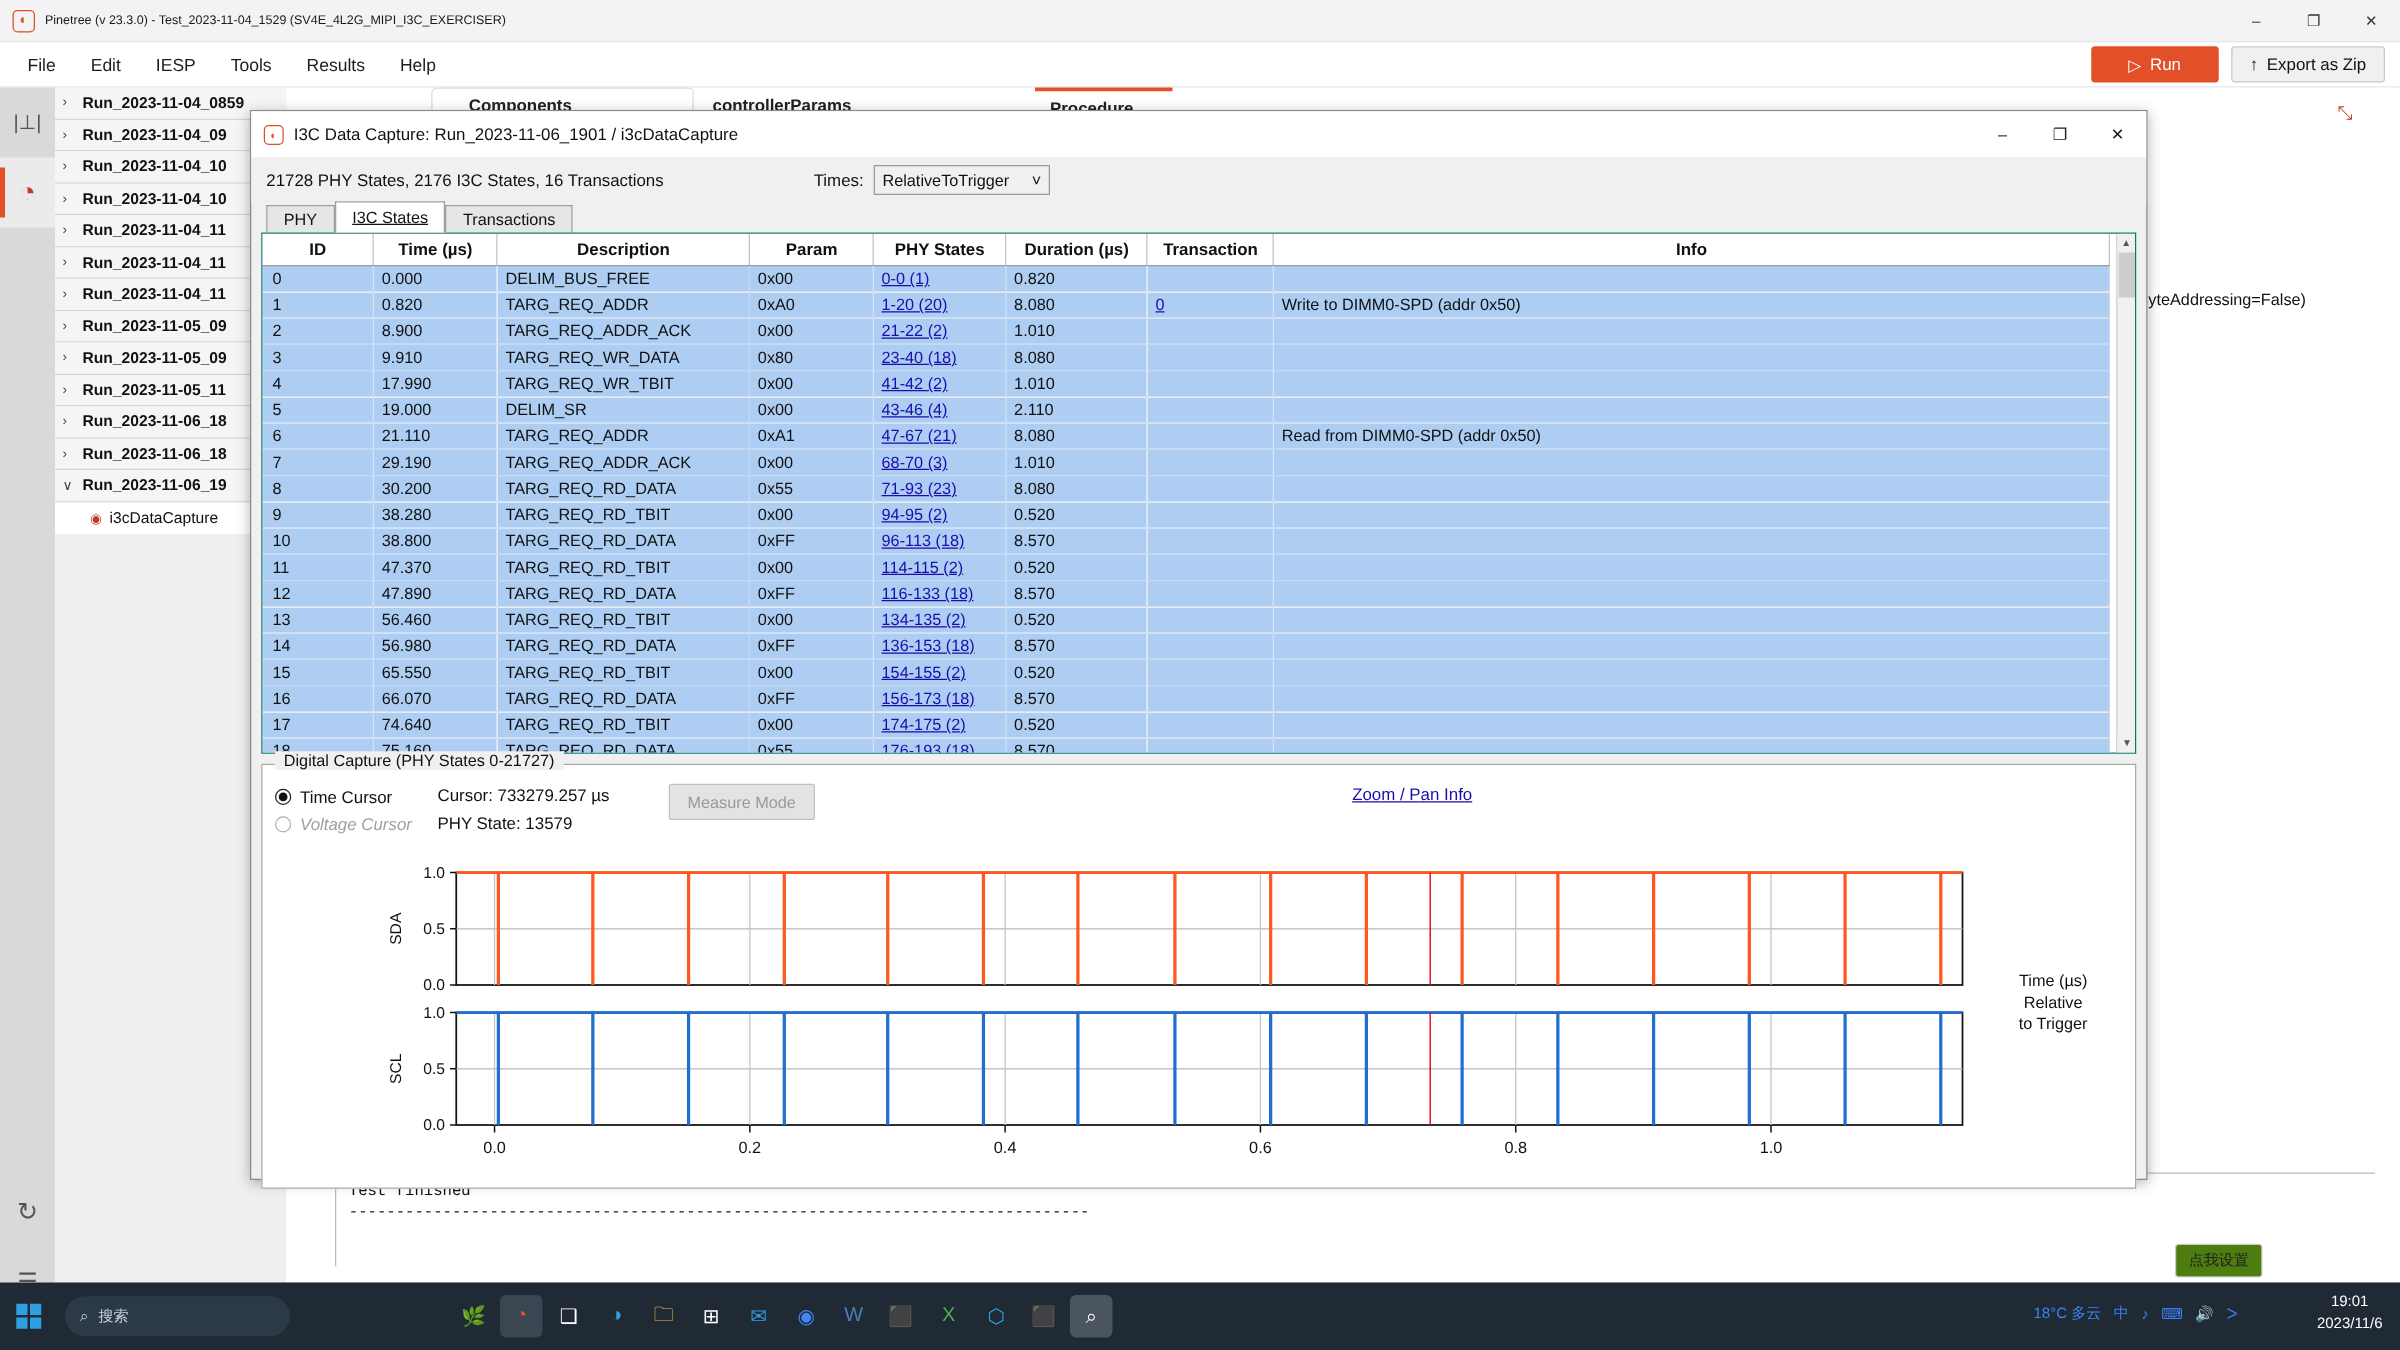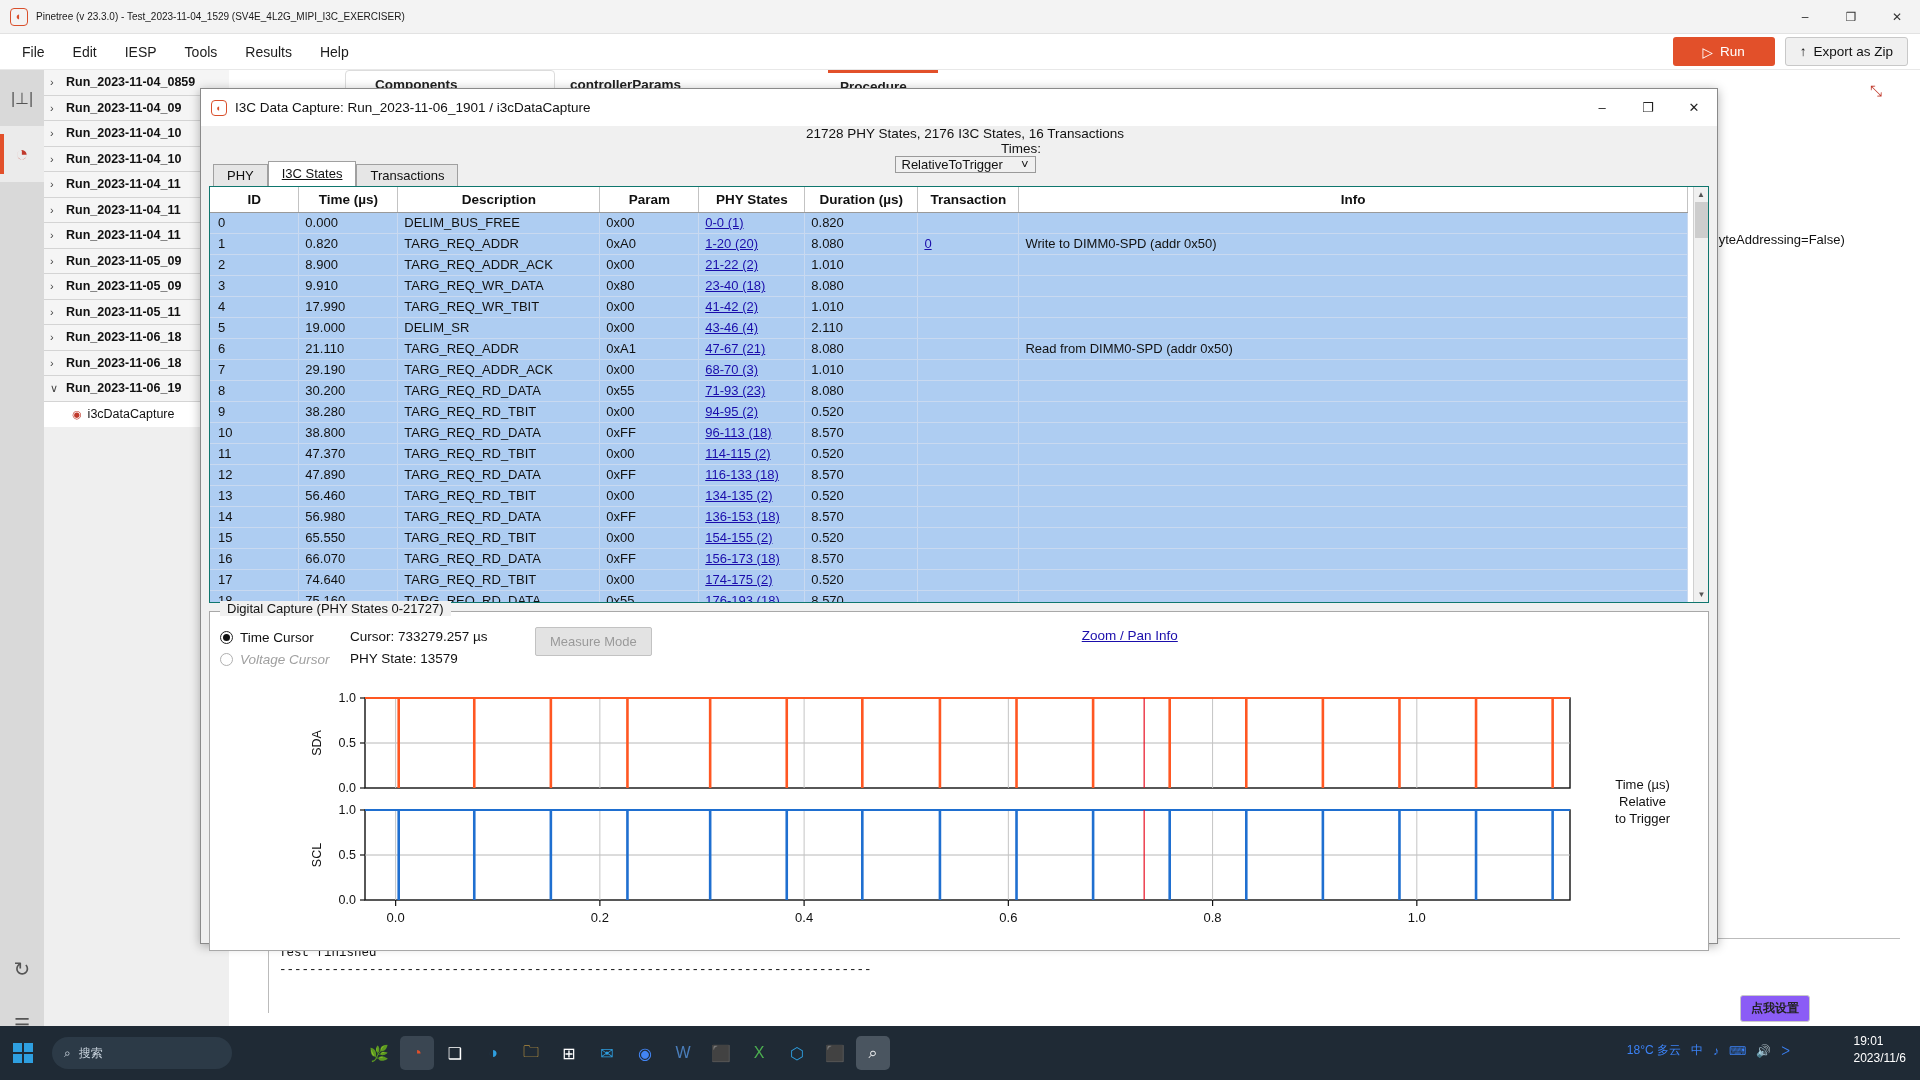--- a/index.html
+++ b/index.html
@@ -78,39 +78,39 @@
   .win-logo { display:grid; grid-template-columns:9px 9px; grid-template-rows:9px 9px;
               gap:2px; }
   .win-logo i { background:#2e9fe0; display:block; }
   .search-pill { width:180px; height:32px; background:#2c3a47; border-radius:16px;
                  display:flex; align-items:center; padding:0 12px; gap:8px;
                  color:#c8d2dc; font-size:12px; margin-left:6px;}
   .tbicons { display:flex; align-items:center; gap:4px; margin-left:130px; }
   .tbi { width:34px; height:34px; border-radius:5px; display:flex; align-items:center;
          justify-content:center; font-size:16px; color:#fff; }
   .tb-clock { position:absolute; right:14px; top:7px; color:#fff; font-size:12px;
-              text-align:left; line-height:17px; }
+              text-align:center; line-height:17px; }
   .tb-tray { position:absolute; right:130px; top:16px; color:#3b82f6; font-size:12px;
              display:flex; gap:10px; align-items:center;}
 
   
   .dialog { position:absolute; left:200px; top:88px; width:1518px; height:856px;
             background:#f0f0f0; border:1px solid #8a8a8a; box-shadow:0 2px 10px rgba(0,0,0,.3);}
   .dlg-title { height:37px; background:#ffffff; display:flex; align-items:center;
                padding-left:10px; }
   .dlg-ic { width:16px; height:16px; border:1.3px solid #d94f2b; border-radius:4px;
             display:flex; align-items:center; justify-content:center; color:#d94f2b;
             font-size:9px; margin-right:8px;}
   .dlg-title-text { font-size:13.5px; color:#111; }
   .dlg-ctrls { margin-left:auto; display:flex; }
   .dlg-ctrl { width:46px; height:37px; display:flex; align-items:center;
               justify-content:center; font-size:13px; color:#222; }
 
   .dlg-summary { height:36px; display:flex; align-items:center; padding-left:12px;
-                 font-size:13.5px; color:#111; background:#f0f0f0;flex-direction:column; }
+                 font-size:13.5px; color:#111; background:#f0f0f0; }
   .times-lbl { margin-left:120px; margin-right:8px; }
   .select-box { border:1px solid #9a9a9a; background:#f0f0f0; height:24px;
                 padding:0 6px; font-size:13px; display:flex; align-items:center;
                 gap:18px; min-width:125px;}
 
   .tabstrip { height:24px; margin-left:12px; display:flex; align-items:flex-end; gap:0;}
   .tab { border:1px solid #a0a0a0; border-bottom:none; background:#e6e6e6;
          padding:3px 13px 4px; font-size:13px; color:#111; position:relative; top:1px;}
   .tab.active { background:#ffffff; z-index:3; padding:4px 13px 5px; top:0;text-decoration:underline; }
 
@@ -275,21 +275,21 @@
 </div>
 <div style="position:absolute;left:1710px;top:232px;font-size:13px;color:#111;">
   <span>ByteAddressing=False)</span>
 </div>
 
 <div class="console">
   <div>Test finished</div>
   <div>-------------------------------------------------------------------------------</div>
 </div>
 
-<div style="position:absolute;right:110px;bottom:58px;background:#8b5cf6;border:1px solid #c9c9c9;border-radius:3px;padding:4px 10px;font-size:12px;color:#222;font-weight:bold;">点我设置</div>
+<div style="position:absolute;right:110px;bottom:58px;background:#4d7c0f;border:1px solid #c9c9c9;border-radius:3px;padding:4px 10px;font-size:12px;color:#222;">点我设置</div>
 
 <div class="statusbar">
   <div class="sb-cell" style="left:10px;">Serial #:  INI3C230905A</div>
   <div class="sb-cell" style="left:292px;">Fw revision: FW000001</div>
   <div class="sb-cell" style="left:576px;">Personality: FWSV4E4I3C01E029</div>
   <div class="sb-cell" style="left:865px;">
     <span class="dot"></span><span>SV4E_4L2G_MIPI_I3C_EXERCISER Connected</span>
   </div>
   <div class="sb-cell" style="left:1472px;">Status: 00000000</div>
   <div class="sb-cell" style="left:1742px;">Temperatu</div>

